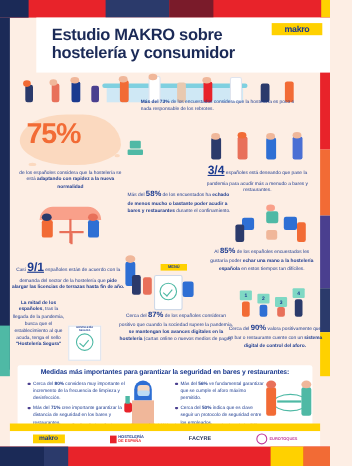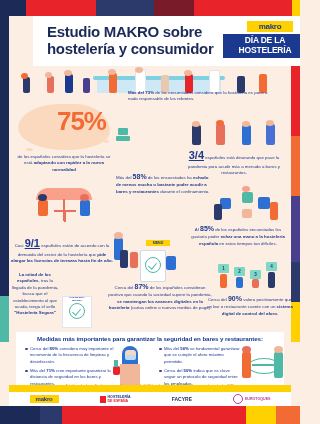--- a/index.html
+++ b/index.html
@@ -63,21 +63,21 @@
   .c{text-align:center;}
   .big{font-weight:bold;}
 
   
   .spainmap{
     position:absolute;left:18px;top:104px;width:92px;height:46px;
     background:#fbd9bf;
     border-radius:46% 38% 44% 50% / 52% 60% 40% 48%;
   }
   .pct75{
-    position:absolute;left:24px;top:106px;width:82px;text-align:right;
+    position:absolute;left:24px;top:106px;width:82px;text-align:left;
     font-size:26px;font-weight:bold;color:#f26b35;letter-spacing:-1px;
   }
   .isl{position:absolute;background:#fbd9bf;border-radius:50%;}
   .pot{position:absolute;background:#4fb9a5;}
 
   
   .frac{font-size:11px;font-weight:bold;color:#1b3a8f;text-decoration:underline;}
 
   
   .measures{
@@ -141,21 +141,20 @@
   <div class="rightrail"></div>
   <div class="rightrail2"></div>
   <div class="rightrail3"></div>
   <div class="rightrail4"></div>
   <div class="rightrail5"></div>
 
   <div class="header">
     <div class="title">Estudio MAKRO sobre hostelería y consumidor</div>
     <div class="logobox">
       <div class="makro-chip">makro</div>
-      <div class="dia">DÍA DE LA HOSTELERÍA</div>
       <div class="heart">♥</div>
     </div>
   </div>
 
   <div class="scene">
     <div class="bartop"></div>
     <div class="barbody"></div>
     <div class="fig" style="left:14px;width:7px;height:16px;background:#2b3a6b;"></div>
     <div class="fig" style="left:12px;bottom:15px;width:7px;height:6px;background:#f26b35;border-radius:50%;"></div>
     <div class="fig" style="left:38px;width:7px;height:17px;background:#e8705a;"></div>

